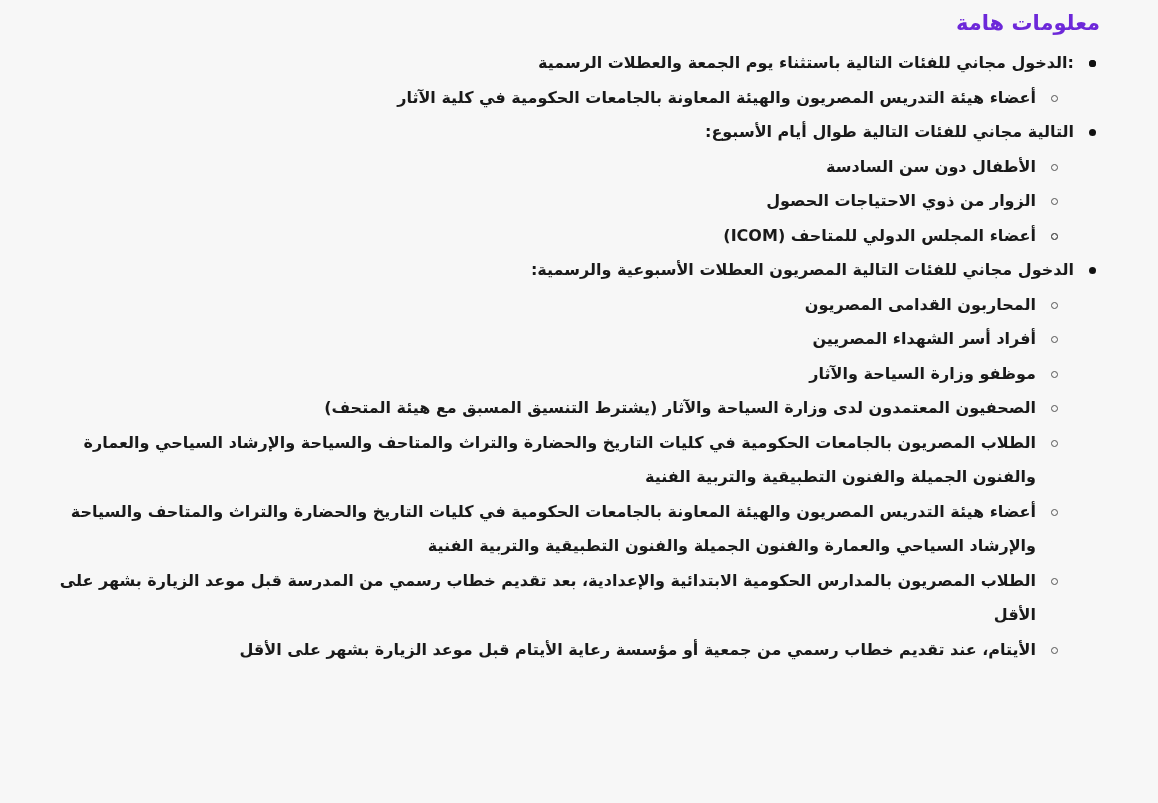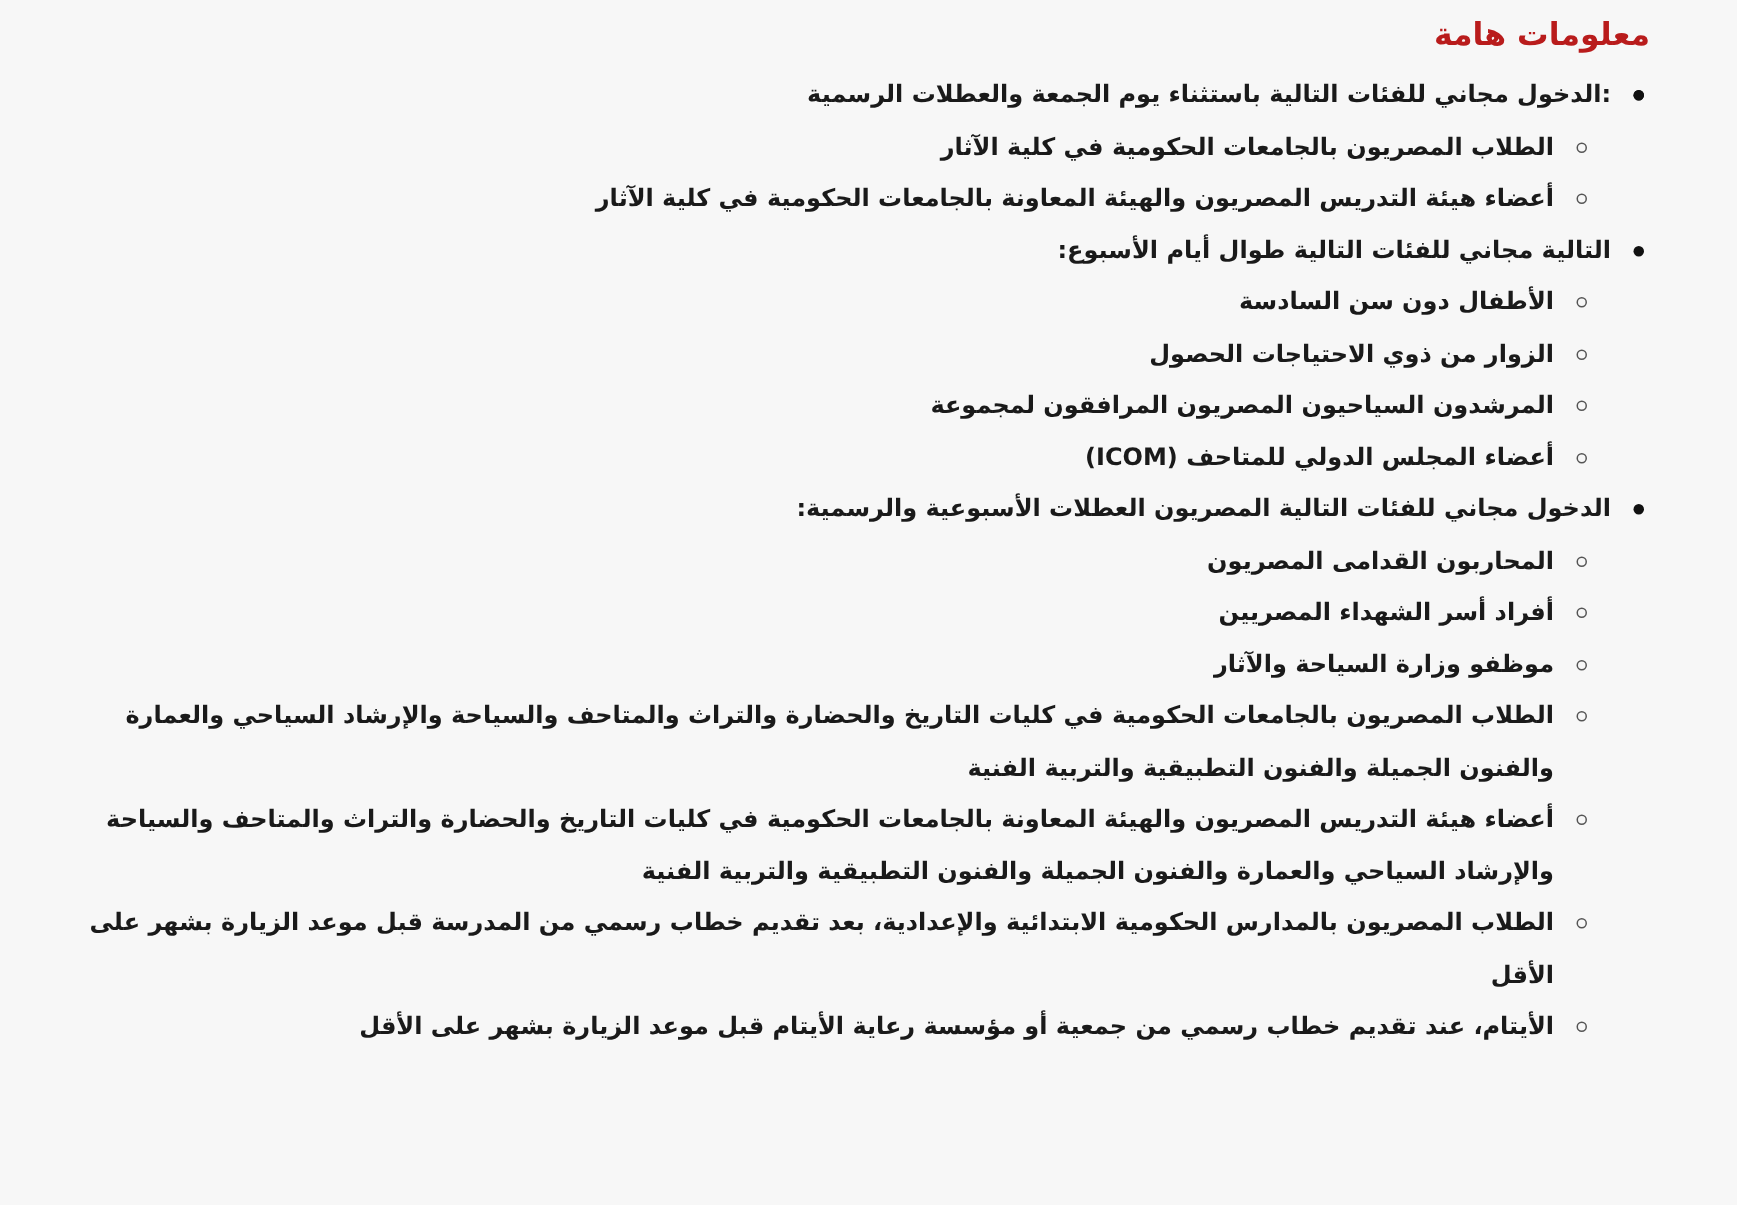--- a/index.html
+++ b/index.html
@@ -13,21 +13,21 @@
     body {
       direction: rtl;
       font-family: "DejaVu Sans", sans-serif;
       color: #1a1a1a;
     }
     .container {
       position: relative;
       padding: 4px 58px 0 40px;
     }
     .heading {
-      color: #b91c1c;
+      color: #6d28d9;
       font-weight: bold;
       font-size: 21px;
       margin: 4px 0 8px 0;
       line-height: 30px;
     }
     ul.top {
       list-style: none;
       margin: 0;
       padding: 0 26px 0 0;
     }
@@ -76,43 +76,43 @@
 
   <ul class="top">
     <li>
       <span class="bullet"></span>
     </li>
 
     <li>
       <span class="bullet"></span>
       <span>:الدخول مجاني للفئات التالية باستثناء يوم الجمعة والعطلات الرسمية</span>
       <ul class="sub">
-        <li><span class="circle"></span><span>الطلاب المصريون بالجامعات الحكومية في كلية الآثار</span></li>
         <li><span class="circle"></span><span>أعضاء هيئة التدريس المصريون والهيئة المعاونة بالجامعات الحكومية في كلية الآثار</span></li>
       </ul>
     </li>
 
     <li>
       <span class="bullet"></span>
       <span>التالية مجاني للفئات التالية طوال أيام الأسبوع:</span>
       <ul class="sub">
         <li><span class="circle"></span><span>الأطفال دون سن السادسة</span></li>
         <li><span class="circle"></span><span>الزوار من ذوي الاحتياجات الحصول</span></li>
-        <li><span class="circle"></span><span>المرشدون السياحيون المصريون المرافقون لمجموعة</span></li>
+        <li><span class="circle"></span></li>
         <li><span class="circle"></span><span>أعضاء المجلس الدولي للمتاحف (ICOM)</span></li>
       </ul>
     </li>
 
     <li>
       <span class="bullet"></span>
       <span>الدخول مجاني للفئات التالية المصريون العطلات الأسبوعية والرسمية:</span>
       <ul class="sub">
         <li><span class="circle"></span><span>المحاربون القدامى المصريون</span></li>
         <li><span class="circle"></span><span>أفراد أسر الشهداء المصريين</span></li>
         <li><span class="circle"></span><span>موظفو وزارة السياحة والآثار</span></li>
+        <li><span class="circle"></span><span>الصحفيون المعتمدون لدى وزارة السياحة والآثار (يشترط التنسيق المسبق مع هيئة المتحف)</span></li>
         <li><span class="circle"></span><span>الطلاب المصريون بالجامعات الحكومية في كليات التاريخ والحضارة والتراث والمتاحف والسياحة والإرشاد السياحي والعمارة والفنون الجميلة والفنون التطبيقية والتربية الفنية</span></li>
         <li><span class="circle"></span><span>أعضاء هيئة التدريس المصريون والهيئة المعاونة بالجامعات الحكومية في كليات التاريخ والحضارة والتراث والمتاحف والسياحة والإرشاد السياحي والعمارة والفنون الجميلة والفنون التطبيقية والتربية الفنية</span></li>
         <li><span class="circle"></span><span>الطلاب المصريون بالمدارس الحكومية الابتدائية والإعدادية، بعد تقديم خطاب رسمي من المدرسة قبل موعد الزيارة بشهر على الأقل</span></li>
         <li><span class="circle"></span><span>الأيتام، عند تقديم خطاب رسمي من جمعية أو مؤسسة رعاية الأيتام قبل موعد الزيارة بشهر على الأقل</span></li>
       </ul>
     </li>
 
   </ul>
 </div>
 

